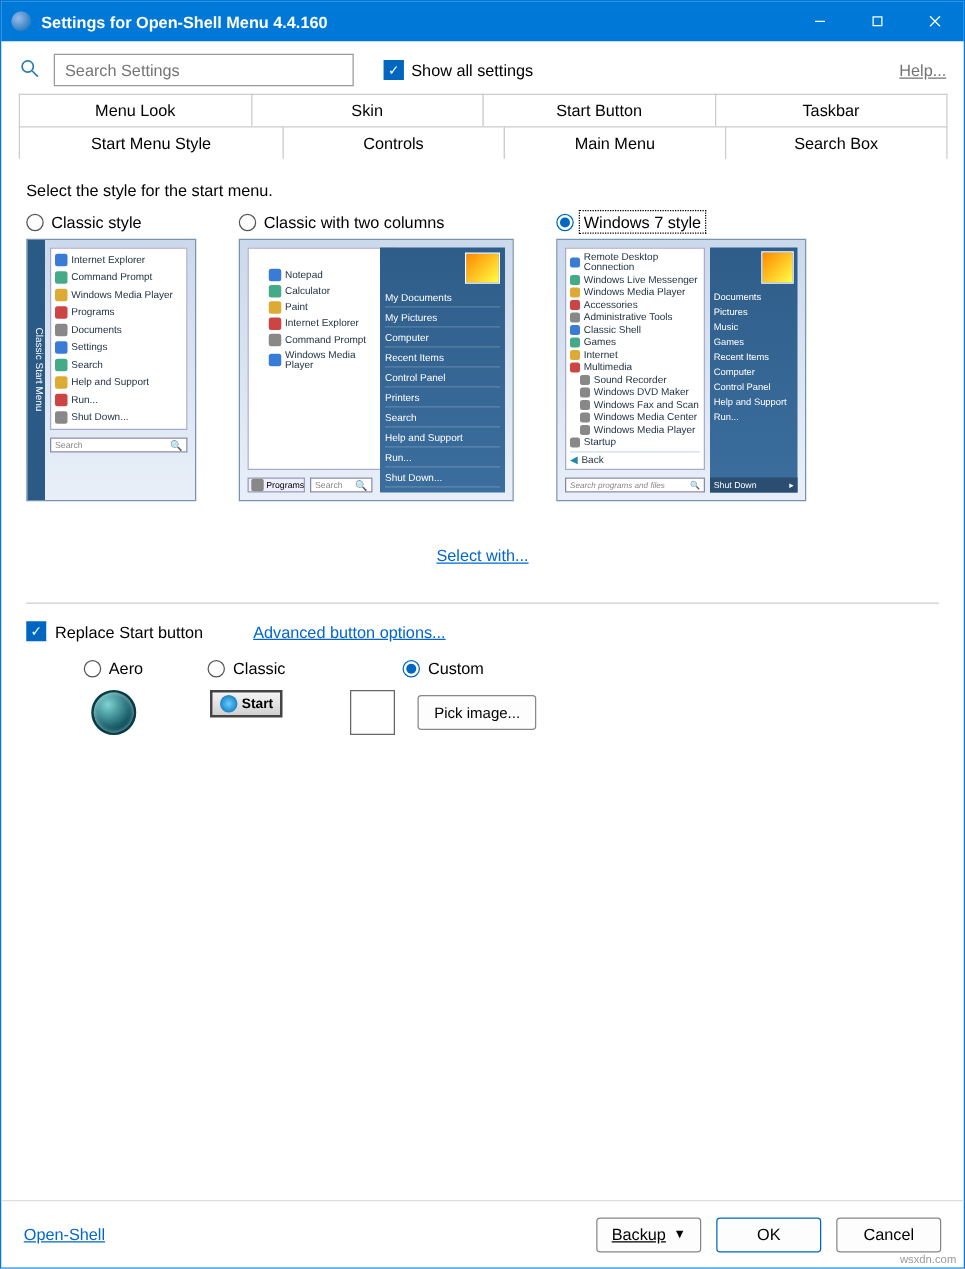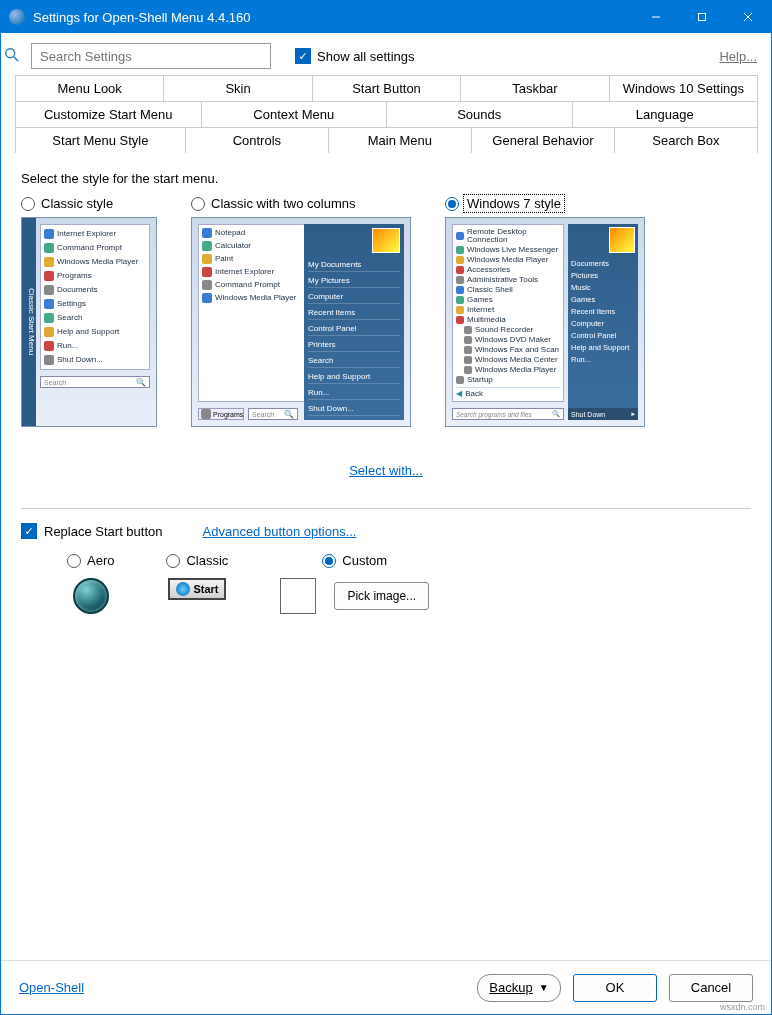--- a/index.html
+++ b/index.html
@@ -1,22 +1,22 @@
 <!DOCTYPE html>
 <html><head>
 <meta charset="utf-8">
 <style>
   * { box-sizing: border-box; }
   body { margin:0; font-family:"Segoe UI",Arial,sans-serif; font-size:12px; color:#000; background:#eee; }
   .window { width:772px; height:1015px; background:#fff; border:1px solid #0078d7; position:relative; display:flex; flex-direction:column; }
-  .titlebar { height:32px; background:#0078d7; color:#fff; display:flex; align-items:center; padding-left:8px; font-size:13px; }
+  .titlebar { height:32px; background:#0078d7; color:#fff; display:flex; align-items:center; padding-left:8px; font-size:13px;font-weight:bold; }
   .titlebar .t-icon { width:16px; height:16px; border-radius:50%; background:radial-gradient(circle at 35% 35%,#9be,#06a); margin-right:8px; }
   .titlebar .w-btns { margin-left:auto; display:flex; height:100%; }
   .titlebar .w-btn { width:46px; display:flex; align-items:center; justify-content:center; color:#fff; font-size:12px; }
-  .topbar { padding:10px 14px 6px 2px; display:flex; align-items:center; gap:10px; }
+  .topbar { padding:10px 14px 6px 14px; display:flex; align-items:center; gap:10px; }
   .search-icon svg { width:18px; height:18px; }
   .search-box { flex:0 0 240px; height:26px; border:1px solid #999; padding:2px 8px; font-size:13px; }
   .show-all { display:flex; align-items:center; gap:6px; margin-left:14px; font-size:13px; }
   .show-all .cbx { width:16px; height:16px; background:#0067c0; border:1px solid #0067c0; display:flex; align-items:center; justify-content:center; color:#fff; font-size:11px; }
   .help-link { margin-left:auto; color:#737373; text-decoration:underline; font-size:13px; }
   .tabs { padding:0 14px; position:relative; }
   .tab-row { display:flex; }
   .tab-row.row3 .tab { border-top:1px solid #ccc; }
   .tab { flex:1; text-align:center; padding:5px 4px; border:1px solid #ccc; border-bottom:none; background:#fff; font-size:13px; margin-right:-1px; white-space:nowrap; }
   .tab.active { background:#fff; font-weight:normal; position:relative; z-index:2; }
@@ -35,21 +35,21 @@
   .preview.w7 { width:200px; }
   .pv-list { background:#fff; margin:6px; border:1px solid #aac; padding:4px 3px; display:flex; flex-direction:column; gap:4px; }
   .pv-item { display:flex; align-items:center; gap:3px; color:#234; font-size:8px; line-height:1; }
   .pv-ic { width:10px; height:10px; background:#3a7bd5; border-radius:2px; flex-shrink:0; }
   .pv-ic.g { background:#4a8; } .pv-ic.y { background:#da3; } .pv-ic.r { background:#c44; } .pv-ic.gr { background:#888; }
   .pv-search { margin:0 6px 4px 6px; height:12px; background:#fff; border:1px solid #88a; display:flex; align-items:center; padding:0 3px; color:#888; font-size:7px; }
   .pv-search .mag { margin-left:auto; font-size:8px; color:#357; }
   .pv-sidebar { position:absolute; left:0; top:0; bottom:0; width:14px; background:#2b5a87; color:#fff; writing-mode:vertical-rl; text-align:center; font-size:8px; padding:4px 0; }
   .preview.classic .pv-list { margin-left:18px; }
   .preview.classic .pv-search { margin-left:18px; }
-  .preview.wide .pane-l { position:absolute; left:6px; top:6px; bottom:24px; width:118px; background:#fff; border:1px solid #aac; display:flex; flex-direction:column; gap:3px; padding:3px; }
+  .preview.wide .pane-l { position:absolute; left:6px; top:6px; bottom:24px; width:118px; background:#fff; border:1px solid #aac; display:flex; flex-direction:column; gap:3px; padding:16px; }
   .preview.wide .pane-r { position:absolute; right:6px; top:6px; bottom:6px; width:100px; background:linear-gradient(#2f5d89,#3b6e9e); color:#fff; padding:4px; display:flex; flex-direction:column; gap:4px; font-size:8px;margin-left:41px; }
   .thumb { width:28px; height:28px; background:linear-gradient(135deg,#f80,#ff4); border:1px solid #fff; align-self:flex-end; margin-bottom:3px; }
   .pane-r .r-item { border-bottom:1px solid rgba(255,255,255,.2); padding-bottom:2px; }
   .preview.wide .pv-foot { position:absolute; left:6px; right:112px; bottom:6px; display:flex; gap:4px; }
   .preview.wide .pv-foot .pv-search { flex:1; margin:0; }
   .preview.wide .prog-btn { height:12px; width:46px; background:#eef; border:1px solid #99b; display:flex; align-items:center; gap:2px; padding:0 2px; font-size:7px; }
   .preview.w7 .pane-l7 { position:absolute; left:6px; top:6px; bottom:24px; width:112px; background:#fff; border:1px solid #aac; padding:3px; display:flex; flex-direction:column; gap:2px; font-size:7px; color:#234; }
   .preview.w7 .pane-r7 { position:absolute; right:6px; top:6px; bottom:6px; width:70px; background:linear-gradient(#2f5d89,#3b6e9e); color:#fff; padding:3px; display:flex; flex-direction:column; gap:3px; font-size:7.5px; }
   .preview.w7 .pane-r7 .thumb { width:26px; height:26px; }
   .preview.w7 .back7 { margin-top:auto; border-top:1px solid #cde; padding-top:2px; }
@@ -64,21 +64,21 @@
   .btn-styles { display:flex; gap:52px; margin:14px 0 0 46px; align-items:flex-start; }
   .bs-col { display:flex; flex-direction:column; align-items:center; gap:10px; }
   .orb { width:36px; height:36px; border-radius:50%; background:radial-gradient(circle at 35% 30%,#7ed4d4,#0a4d5a 70%); border:2px solid #083d47; box-shadow:inset 0 0 4px rgba(255,255,255,.6); }
   .classic-btn { border:2px solid #444; padding:2px 6px; background:linear-gradient(#f5f5f5,#d0d0d0); display:flex; align-items:center; gap:3px; font-size:11px; font-weight:bold; }
   .classic-btn .c-ic { width:14px; height:14px; border-radius:50%; background:radial-gradient(circle,#6cf,#06a); }
   .custom-sw { width:36px; height:36px; border:1px solid #666; background:#fff; }
   .pick-btn { border:1px solid #888; background:#fdfdfd; padding:6px 12px; border-radius:3px; font-size:12px; cursor:default; }
   .footer { height:54px; border-top:1px solid #ddd; display:flex; align-items:center; padding:0 18px; gap:10px; }
   .footer .fbtn { min-width:84px; height:28px; border:1px solid #888; border-radius:3px; background:#fdfdfd; display:flex; align-items:center; justify-content:center; font-size:13px; padding:0 10px; }
   .footer .fbtn.primary { border:1.5px solid #0067c0; }
-  .footer .backup { display:flex; gap:6px;border-radius:13px; }
+  .footer .backup { display:flex; gap:6px; }
   .footer .backup .arrow { font-size:10px; }
   .watermark { position:absolute; right:6px; bottom:2px; font-size:9px; color:#999; }
 </style>
 </head>
 <body>
 
 <div class="window">
   <div class="titlebar">
     <div class="t-icon"></div>
     <span>Settings for Open-Shell Menu 4.4.160</span>
@@ -116,33 +116,25 @@
     </label>
     <a class="help-link">Help...</a>
   </div>
 
   <div class="tabs">
     <div class="tab-row">
       <div class="tab">Menu Look</div>
       <div class="tab">Skin</div>
       <div class="tab">Start Button</div>
       <div class="tab">Taskbar</div>
-      <div class="tab">Windows 10 Settings</div>
-    </div>
-    <div class="tab-row">
-      <div class="tab">Customize Start Menu</div>
-      <div class="tab">Context Menu</div>
-      <div class="tab">Sounds</div>
-      <div class="tab">Language</div>
     </div>
     <div class="tab-row row3">
       <div class="tab active" style="flex:1.2">Start Menu Style</div>
       <div class="tab">Controls</div>
       <div class="tab">Main Menu</div>
-      <div class="tab">General Behavior</div>
       <div class="tab">Search Box</div>
     </div>
   </div>
 
   <div class="content">
     <div class="section-label">Select the style for the start menu.</div>
 
     <div class="styles">
 
       <div class="style-col">

